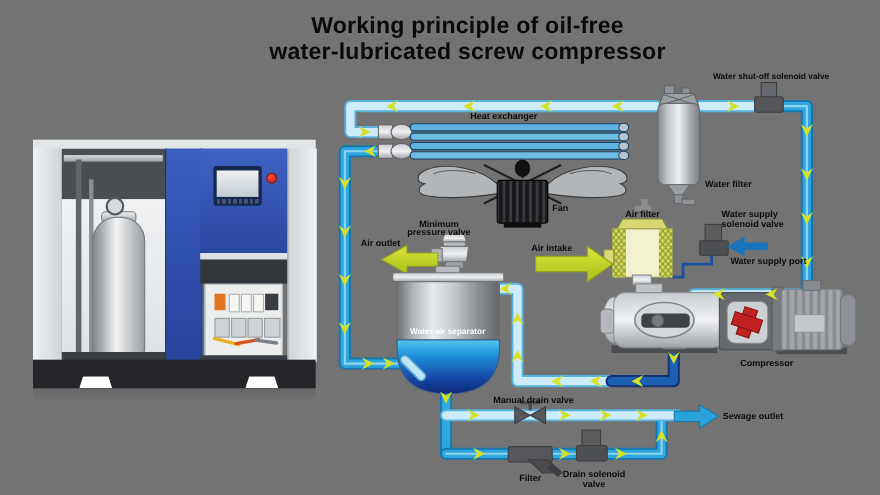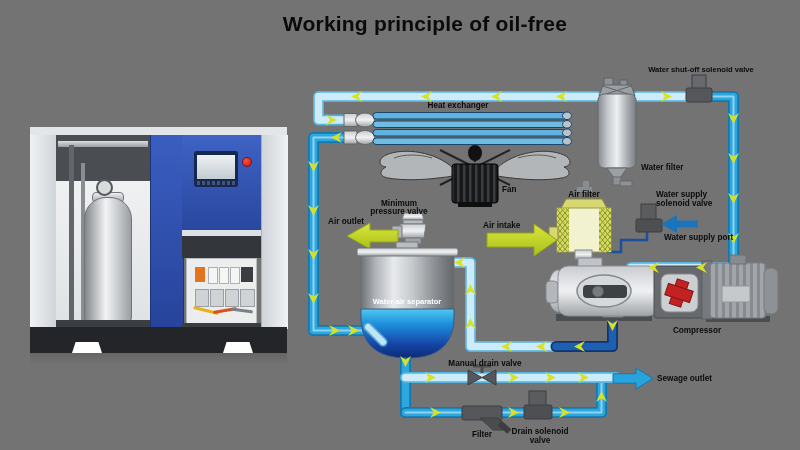--- a/index.html
+++ b/index.html
@@ -58,20 +58,21 @@
   .cont{top:30px;height:16px;background:#cfd3d6;border:1px solid #9aa0a6;}
   .wire{top:50px;height:3px;border-radius:2px;}
 </style>
 </head>
 <body>
 
 <div id="stage">
 
   <div id="title">
     <div>Working principle of oil-free</div>
+    <div>water-lubricated screw compressor</div>
   </div>
 
   <div id="photo">
     <div class="ph-top"></div>
     <div class="ph-lcol"></div>
     <div class="ph-rcol"></div>
 
     <div class="ph-bay">
       <div class="ph-baydark"></div>
       <div class="ph-pipeh"></div>

